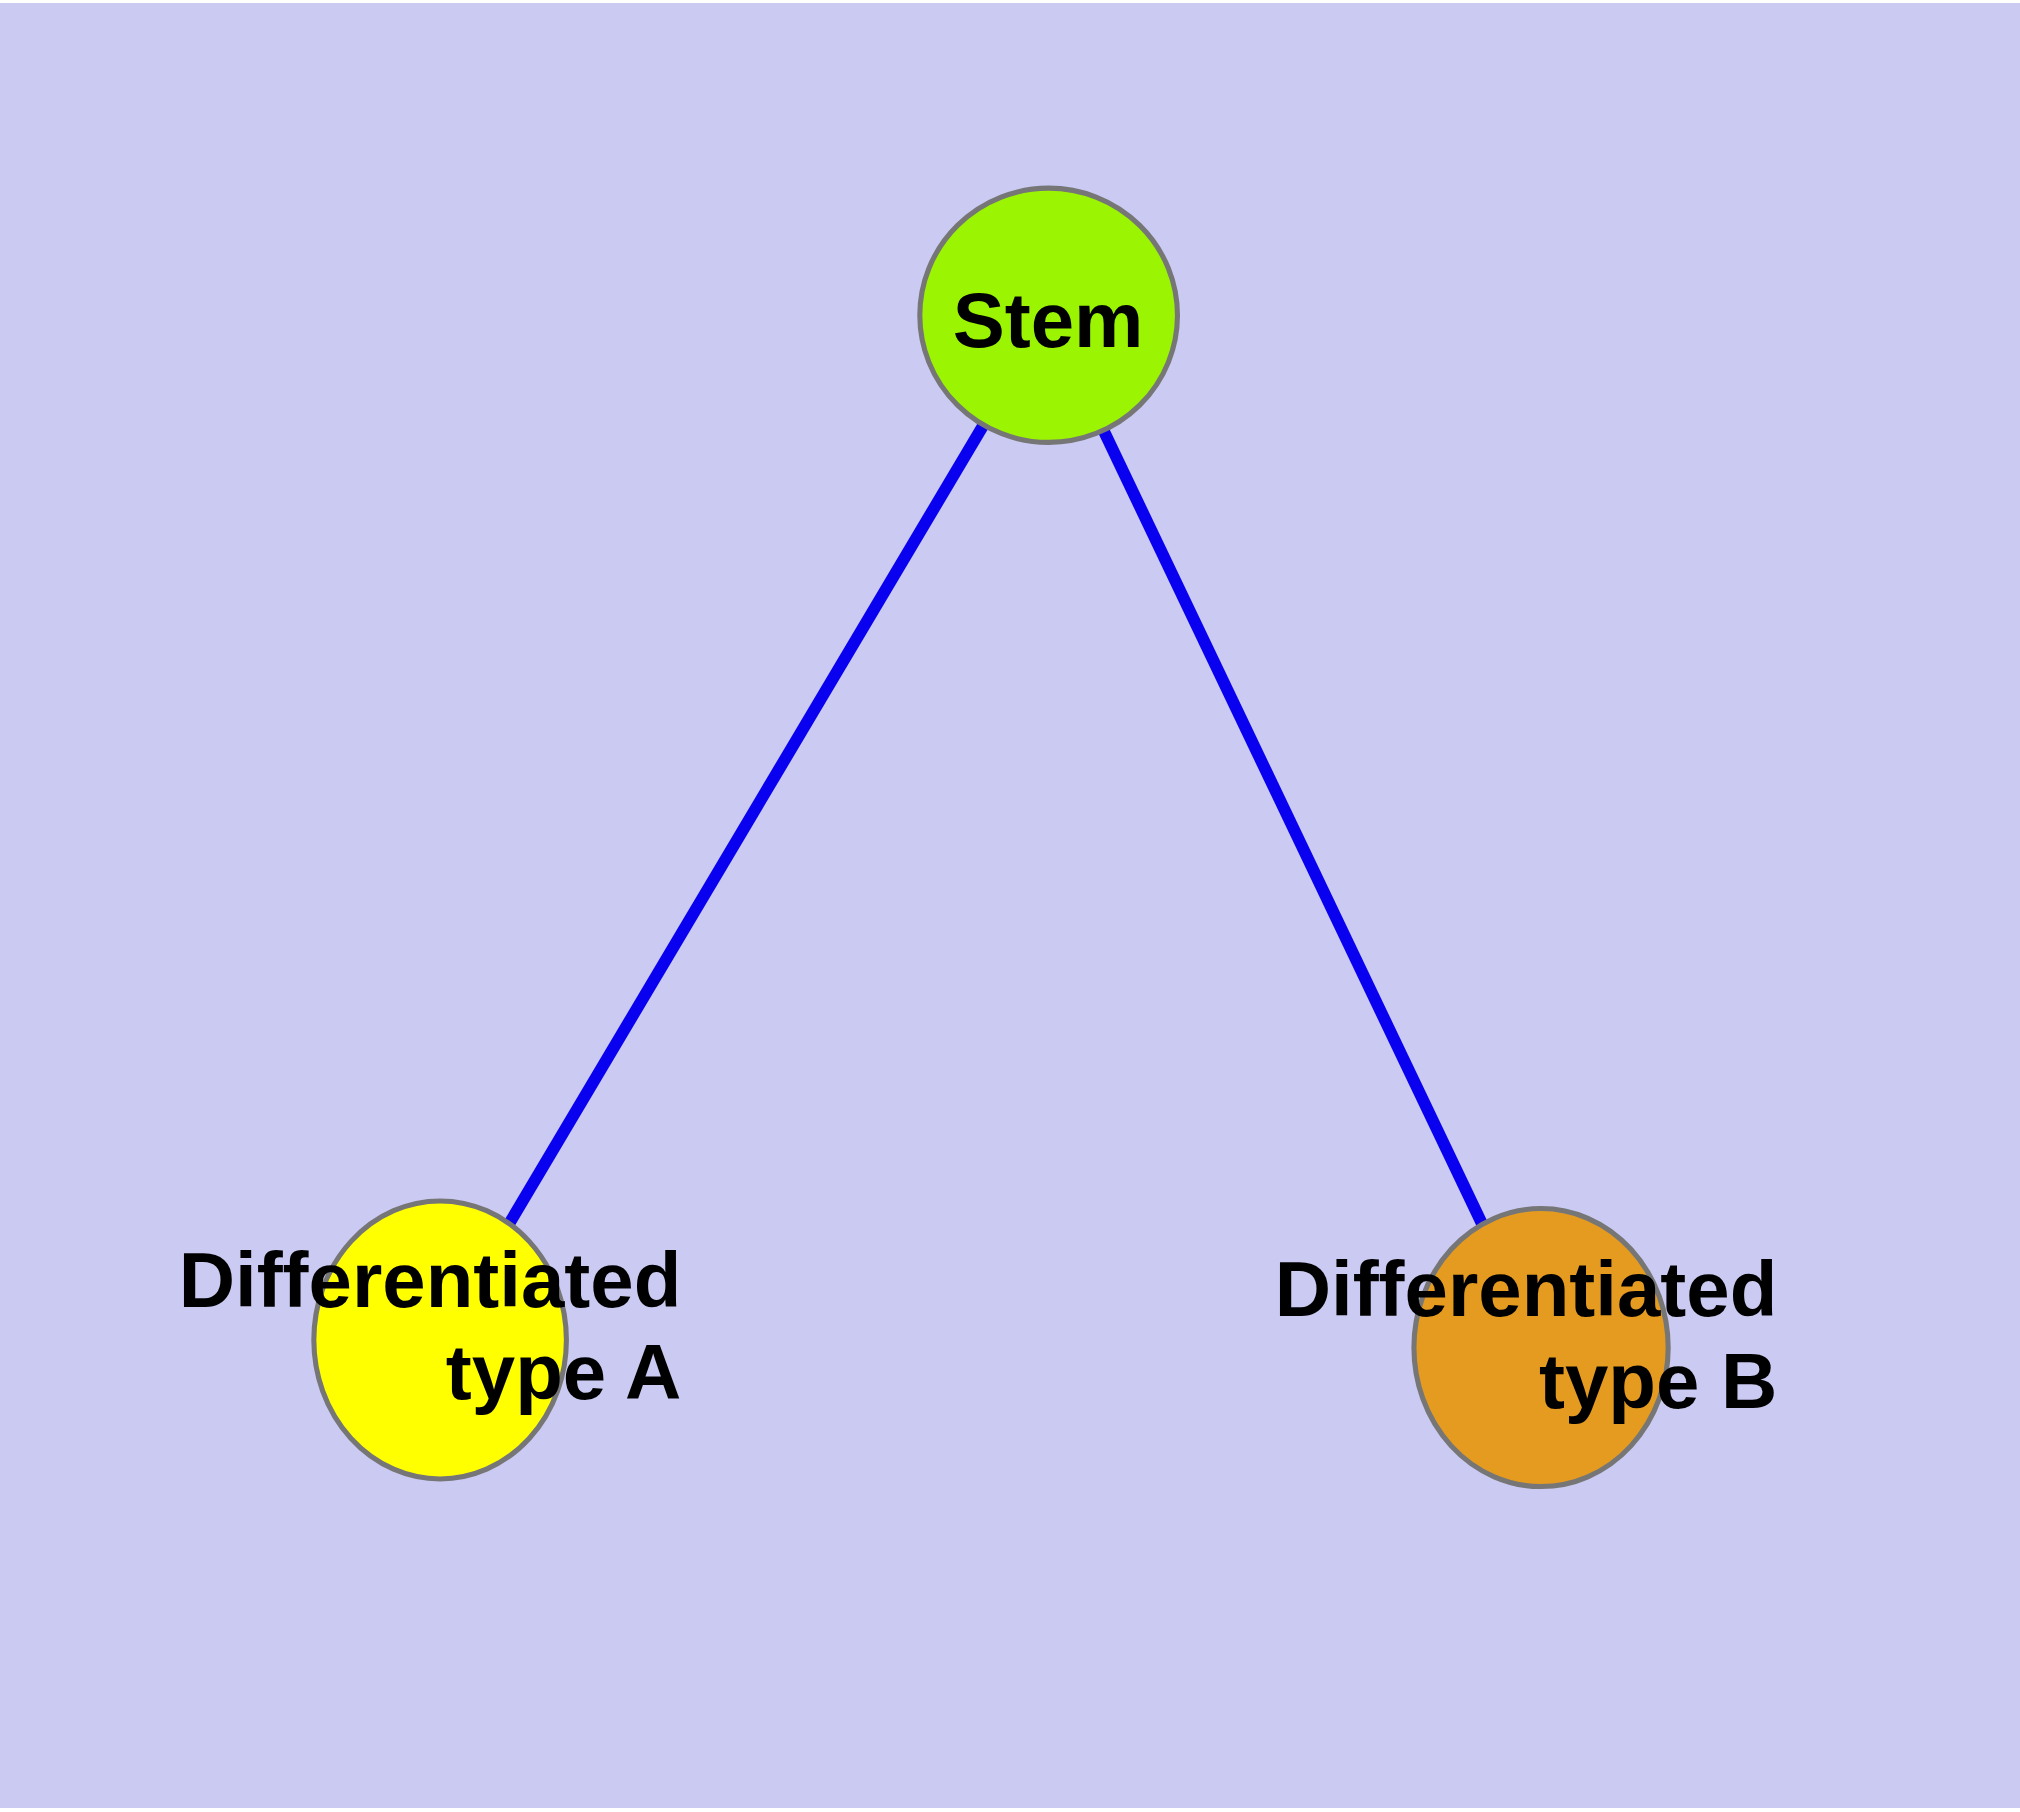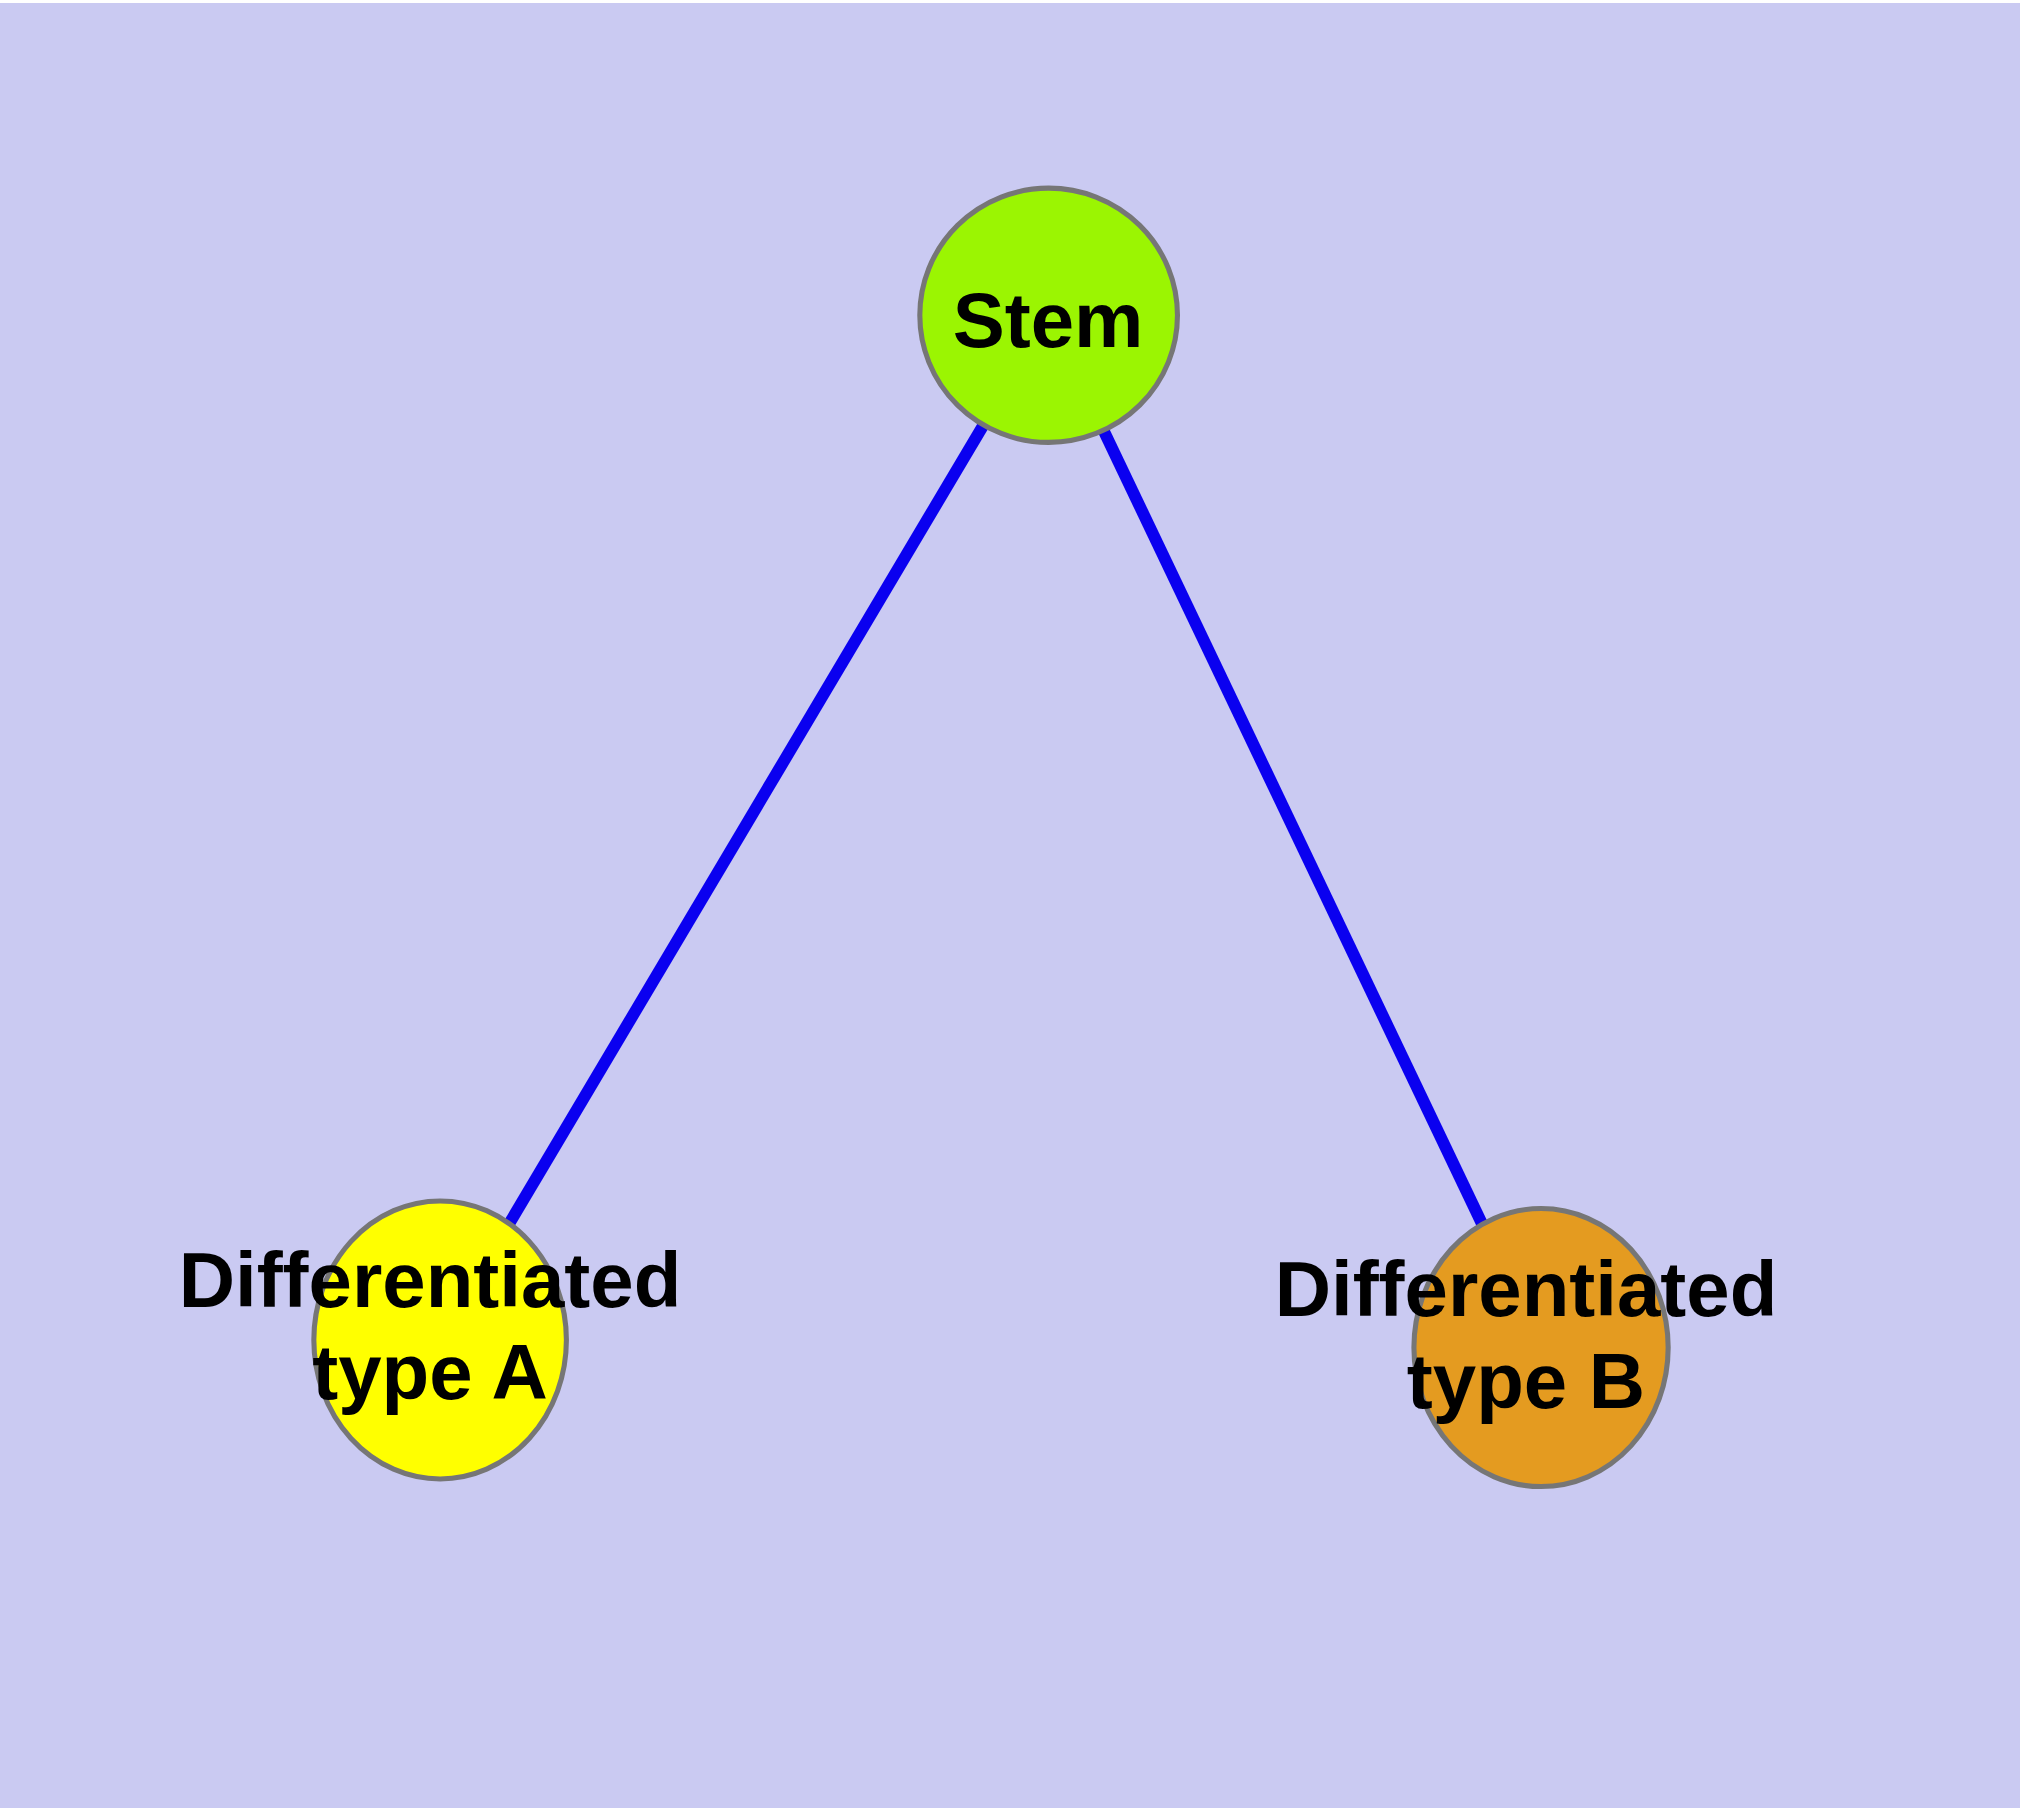--- a/index.html
+++ b/index.html
@@ -34,21 +34,21 @@
   }
   .node {
     stroke-width: 6px;
   }
   .node-label {
     position: absolute;
     transform: translate(-50%, -50%);
     font-size: 78px;
     font-weight: bold;
     line-height: 92px;
-    text-align: center;
+    text-align: right;
     white-space: pre-line;
     color: #000000;
     letter-spacing: 0px;
   }
   .window-edge {
     position: absolute;
     left: 0;
     right: 0;
     background: #ffffff;
   }

